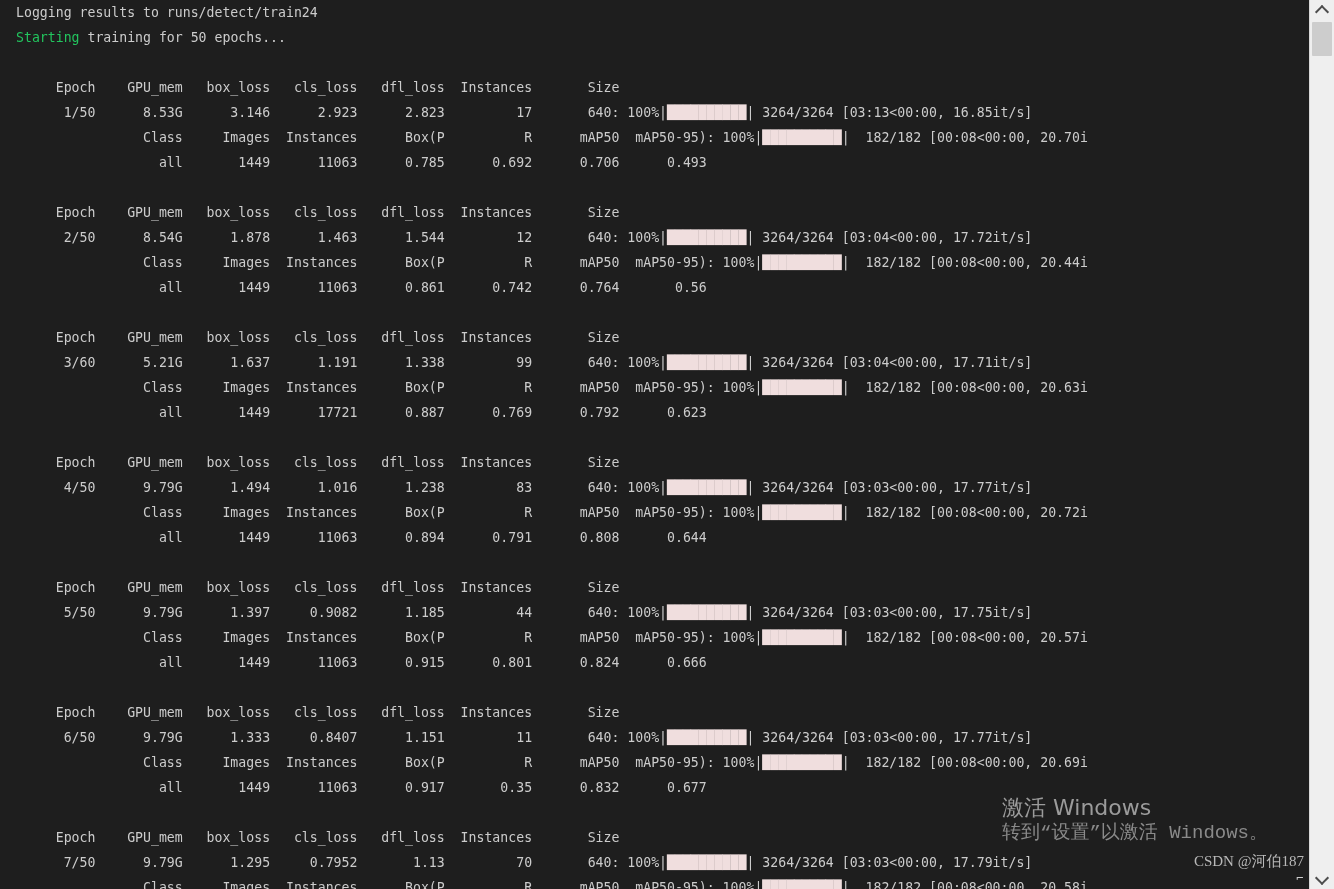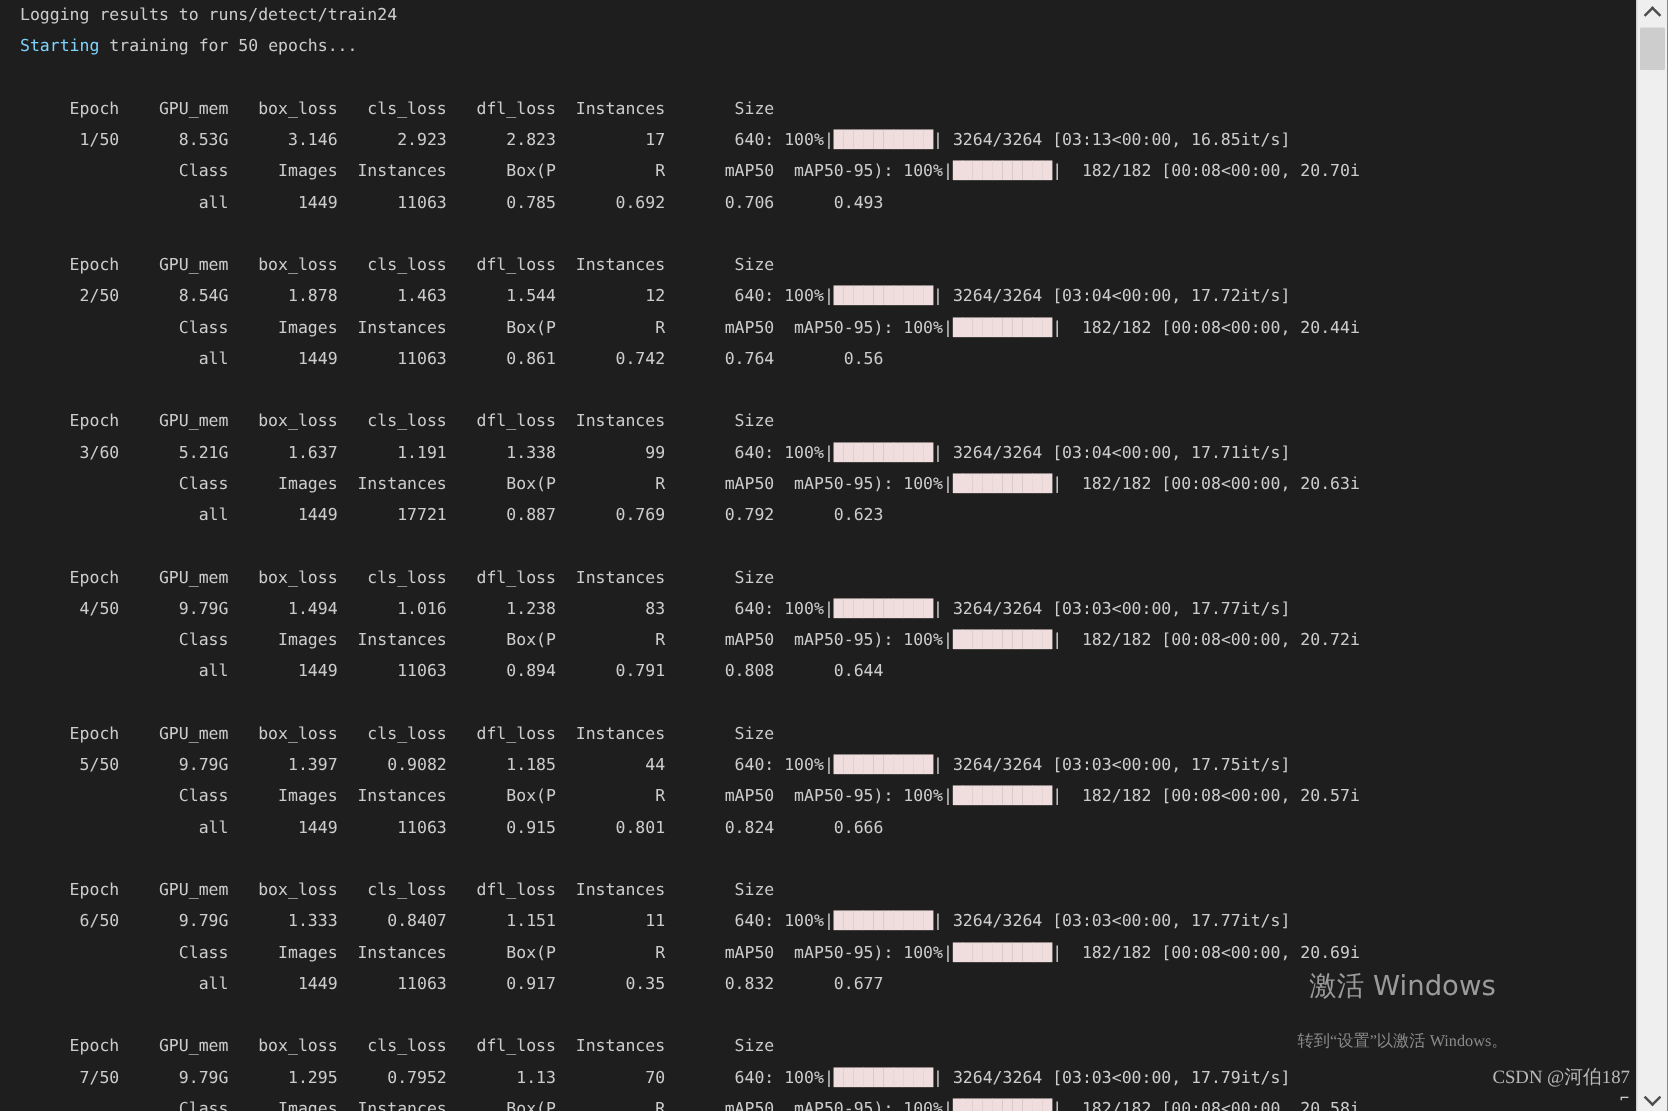--- a/index.html
+++ b/index.html
@@ -11,25 +11,25 @@
 
   .line{height:25px;line-height:25px;font-size:13.2px;letter-spacing:0px;
         white-space:pre;color:#cccccc;padding-left:16px;}
   .spacer{height:25px;}
 
   
   .bar{color:#f0dede;letter-spacing:0px;}
 
   
   #watermark{position:absolute;right:92px;bottom:45px;width:240px;
-             text-align:center;pointer-events:none;}
+             text-align:left;pointer-events:none;}
   #watermark .wm-title{font-family:"DejaVu Sans","Liberation Sans",sans-serif;
              font-size:22px;color:#9b9b9b;line-height:28px;white-space:nowrap;}
-  #watermark .wm-sub{font-family:Liberation Serif, serif;
-             font-size:13px;color:#8a8a8a;line-height:22px;white-space:nowrap;margin-top:18px;}
+  #watermark .wm-sub{font-family:Liberation Mono, monospace;
+             font-size:19px;color:#8a8a8a;line-height:22px;white-space:nowrap;}
 
   #csdn{position:absolute;right:30px;bottom:18px;
         font-family:Liberation Serif, serif;
         font-size:15px;color:#b9b9b9;white-space:nowrap;}
 
   
   #vscroll{position:absolute;right:0;top:0;width:24px;height:889px;
            background:#efefef;border-left:1px solid #d8d8d8;}
   .sb-btn{width:24px;height:20px;display:flex;align-items:center;
           justify-content:center;color:#5a5a5a;font-size:9px;
@@ -46,21 +46,21 @@
   
   #corner-mark{position:absolute;right:24px;bottom:4px;width:14px;height:14px;
                color:#cfcfcf;font-size:12px;line-height:14px;}
 </style>
 </head>
 <body>
 
 <div id="terminal">
   <div id="term-lines">
       <div class="line"><span>Logging results to runs/detect/train24</span></div>
-      <div class="line"><span style="color: #7dd3fc;">Starting</span><span> training for 50 epochs...</span></div>
+      <div class="line"><span style="color: #22c55e;">Starting</span><span> training for 50 epochs...</span></div>
       <div class="spacer"></div>
       <div class="line"><span>     Epoch    GPU_mem   box_loss   cls_loss   dfl_loss  Instances       Size</span></div>
       <div class="line"><span>      1/50      8.53G      3.146      2.923      2.823         17       640: 100%|</span><span class="bar">██████████</span><span>| 3264/3264 [03:13&lt;00:00, 16.85it/s]</span></div>
       <div class="line"><span>                Class     Images  Instances      Box(P          R      mAP50  mAP50-95): 100%|</span><span class="bar">██████████</span><span>|  182/182 [00:08&lt;00:00, 20.70i</span></div>
       <div class="line"><span>                  all       1449      11063      0.785      0.692      0.706      0.493</span></div>
       <div class="spacer"></div>
       <div class="line"><span>     Epoch    GPU_mem   box_loss   cls_loss   dfl_loss  Instances       Size</span></div>
       <div class="line"><span>      2/50      8.54G      1.878      1.463      1.544         12       640: 100%|</span><span class="bar">██████████</span><span>| 3264/3264 [03:04&lt;00:00, 17.72it/s]</span></div>
       <div class="line"><span>                Class     Images  Instances      Box(P          R      mAP50  mAP50-95): 100%|</span><span class="bar">██████████</span><span>|  182/182 [00:08&lt;00:00, 20.44i</span></div>
       <div class="line"><span>                  all       1449      11063      0.861      0.742      0.764       0.56</span></div>

